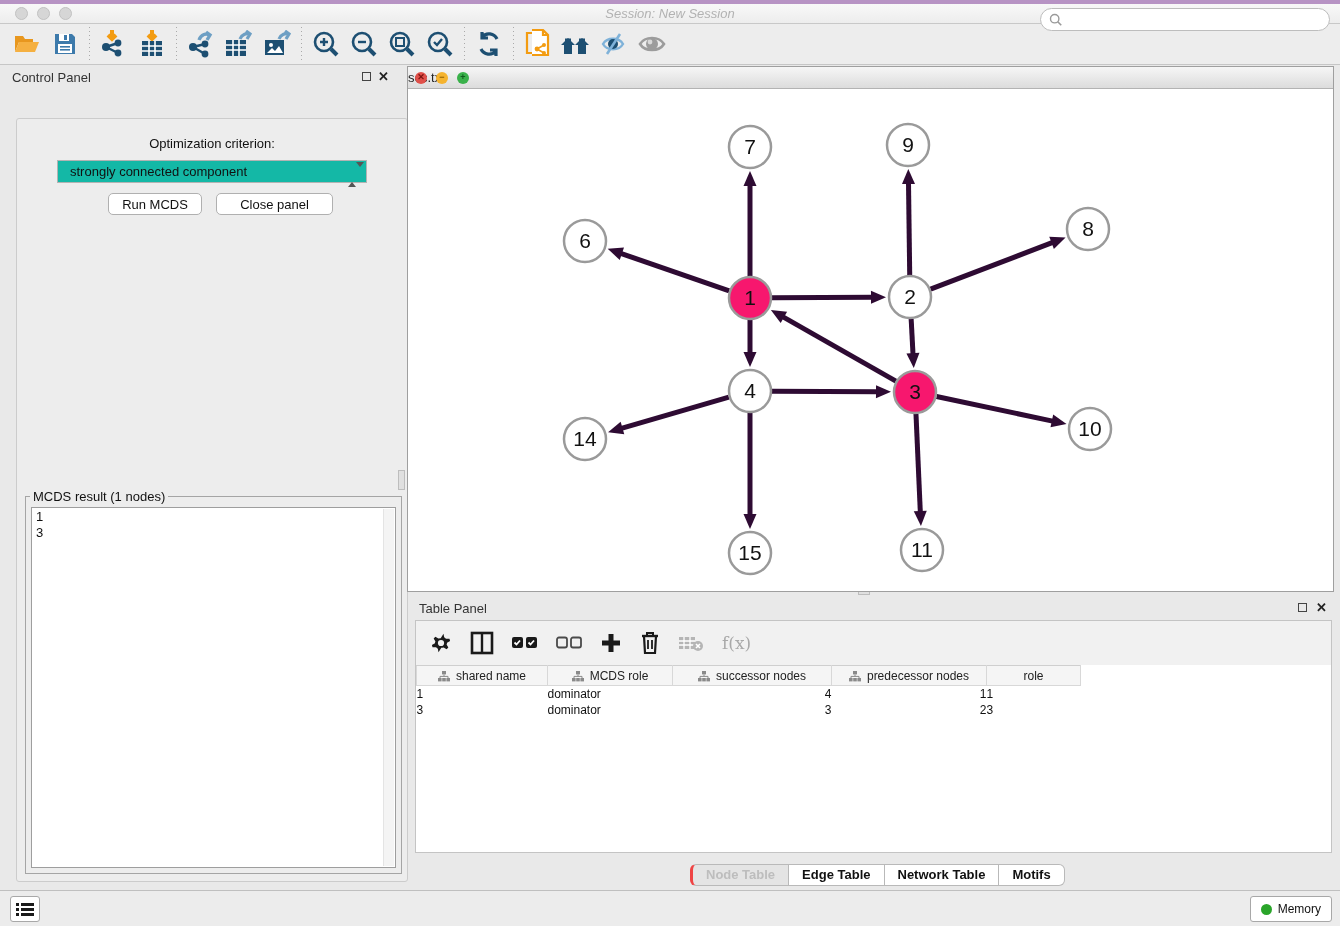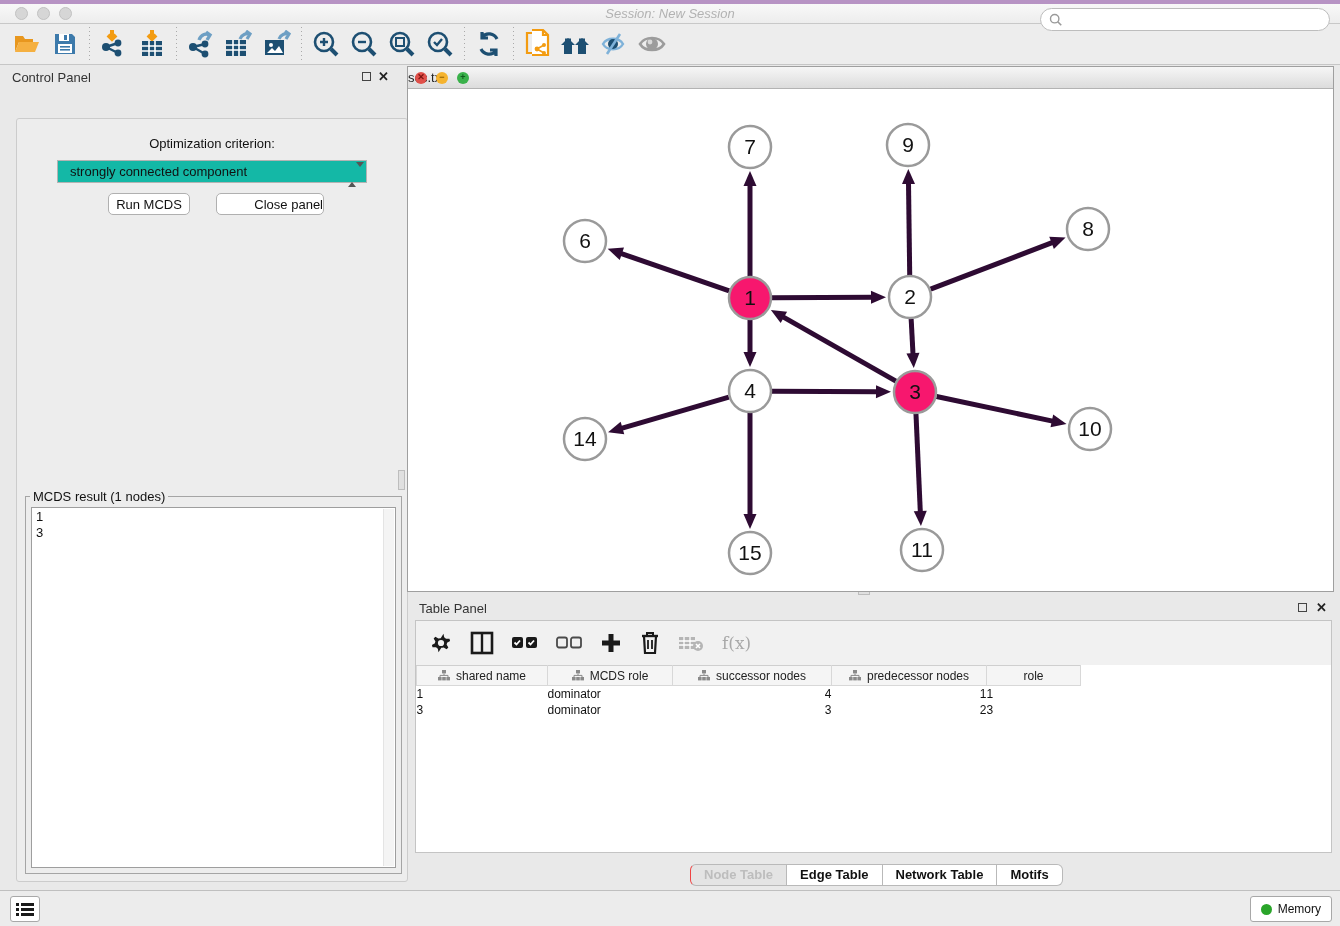--- a/index.html
+++ b/index.html
@@ -52,22 +52,22 @@
     background:#14b8a6; border:1px solid #b3b3b3; border-radius:0;
     font-size:13px; line-height:21px; padding-left:12px; color:#111; }
   .updown { position:absolute; right:9px; top:3px; width:9px; }
   .updown .u { width:0; height:0; border-left:4.5px solid transparent;
     border-right:4.5px solid transparent; border-bottom:5px solid #555; margin-bottom:3px; }
   .updown .d { width:0; height:0; border-left:4.5px solid transparent;
     border-right:4.5px solid transparent; border-top:5px solid #555; }
   .mac-btn { position:absolute; height:22px; background:#fff; border:1px solid #b0b0b0;
     border-radius:5px; font-size:13px; font-family:"Liberation Sans",sans-serif;
     color:#111; text-align:center; }
-  #run-btn { left:91px; top:74px; width:82px; }
-  #close-btn { left:199px; top:74px; width:108px;text-align:right; }
+  #run-btn { left:91px; top:74px; width:94px; }
+  #close-btn { left:199px; top:74px; width:117px; }
 
   #result-group { position:absolute; left:8px; top:370px; width:377px; height:385px;
     border:1px solid #a5a5a5; }
   #result-group legend { font-size:13px; color:#111; margin-left:4px; padding:0 3px; }
   #result-text { position:absolute; left:5px; top:3px; right:5px; bottom:5px;
     background:#fff; border:1px solid #9e9e9e; font-size:13px; color:#111;
     padding:1px 4px; white-space:pre-line; line-height:16px; }
   #result-scroll { position:absolute; right:1px; top:1px; bottom:1px; width:11px;
     background:#f4f4f4; border-left:1px solid #e4e4e4; }
 
@@ -87,30 +87,30 @@
   #tp-box { position:absolute; left:8px; top:24px; width:917px; height:233px;
     background:#fff; border:1px solid #c4c4c4; }
   #tp-toolbar { position:absolute; left:0; top:0; width:100%; height:44px;
     background:#f1f1f1; display:flex; align-items:center; padding-left:14px; gap:18px; }
   .tpi { display:flex; align-items:center; justify-content:center; height:26px; }
   .fx { font-family:"DejaVu Serif", serif; font-size:17px; color:#a9a9a9; }
   table#node-table { border-collapse:collapse; position:absolute; left:0; top:44px;
     table-layout:fixed; }
   #node-table th { background:#f5f5f5; border:1px solid #d8d8d8; border-top:1px solid #cfcfcf;
     height:20px; font-size:12px; font-weight:normal; color:#222; }
-  #node-table th .hwrap { display:flex; align-items:center; justify-content:center; gap:6px; }
+  #node-table th .hwrap { display:flex; align-items:flex-end; justify-content:center; gap:6px; }
   #node-table td { height:16px; font-size:12px; color:#111; border:none; padding:0; }
   td.l { text-align:left; padding-left:10px; }
   td.r { text-align:right; padding-right:12px; }
   td.name-col { text-align:left; padding-left:16px; }
 
   #tp-tabs { position:absolute; left:283px; top:268px; display:flex; height:22px; }
   .tp-tab { border:1px solid #b9b9b9; border-left:none; background:#fff; color:#111;
     font-size:13px; font-weight:bold; padding:0 13px; line-height:20px; }
-  .tp-tab:first-child { border-left:1px solid #ef4444; border-radius:6px 0 0 6px; }
+  .tp-tab:first-child { border-left:3px solid #ef4444; border-radius:6px 0 0 6px; }
   .tp-tab:last-child { border-radius:0 6px 6px 0; }
   .tp-tab.sel { background:#e4e4e4; color:#bdbdbd; }
 
   
   #status-bar { left:0; top:890px; width:1340px; height:36px; background:#ececec;
     border-top:1px solid #bfbfbf; }
   #list-btn { position:absolute; left:10px; top:5px; width:30px; height:26px;
     background:#fff; border:1px solid #a8a8a8; border-radius:3px;
     display:flex; align-items:center; justify-content:center; }
   #memory-btn { position:absolute; right:8px; top:5px; height:26px; padding:0 10px;

